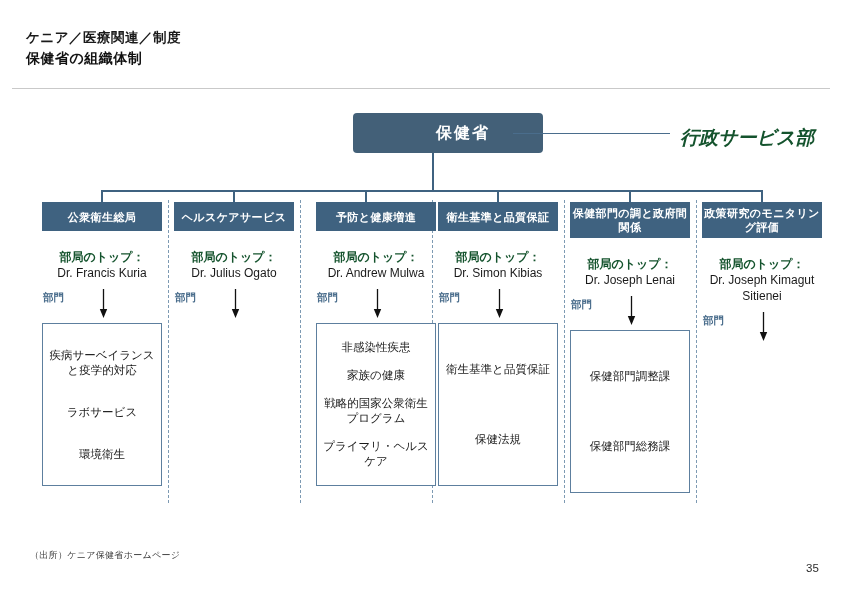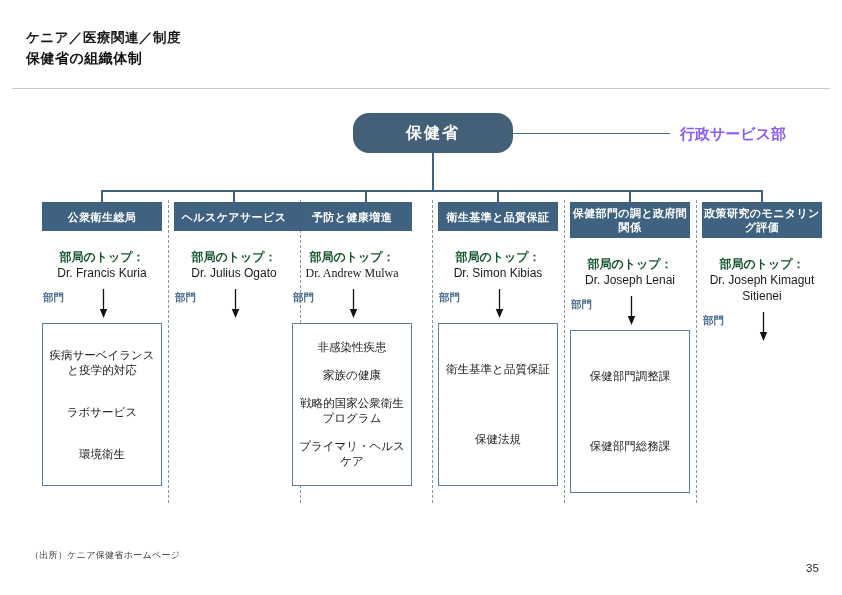--- a/index.html
+++ b/index.html
@@ -52,46 +52,48 @@
   }
 
   
   .root-box {
     position: absolute;
     left: 353px;
     top: 113px;
     width: 160px;
     height: 40px;
     background: #436078;
-    border-radius: 16px;
+    border-radius: 4px;
     display: flex;
     align-items: center;
     justify-content: center;
     color: #ffffff;
     font-size: 16px;
     font-weight: bold;
     letter-spacing: 2px;
+    padding-left: 30px;
   }
   
   .root-side-line {
     position: absolute;
     left: 513px;
     top: 133px;
     width: 157px;
     height: 1px;
     background: #4a6d8c;
   }
   .side-label {
     position: absolute;
     left: 680px;
     top: 125px;
-    font-size: 15px;
-    font-weight: bold;
-    color: #8b5cf6;
+    font-size: 19px;
+    font-weight: bold;
+    color: #14532d;
     white-space: nowrap;
+    font-style: italic;
   }
 
   
   .conn {
     position: absolute;
     background: #3f6280;
   }
   .conn-v-root {           
     left: 432px;
     top: 153px;
@@ -281,21 +283,21 @@
       </div>
       <div class="div-row">
         <span class="div-label">部門</span>
         <svg class="div-arrow" viewBox="0 0 9 30">
           <line x1="4.5" y1="0" x2="4.5" y2="22" stroke="#111" stroke-width="1.3"></line>
           <polygon points="0.8,20 8.2,20 4.5,29" fill="#111"></polygon>
         </svg>
       </div>
     </div>
 
-    <div class="col" style="left:292px;font-family:Liberation Serif, serif;">
+    <div class="col" style="left:316px;">
       <div class="col-header">予防と健康増進</div>
       <div class="col-lead">
         <span class="lead-label">部局のトップ：</span>
         <span class="lead-name">Dr. Andrew Mulwa</span>
       </div>
       <div class="div-row">
         <span class="div-label">部門</span>
         <svg class="div-arrow" viewBox="0 0 9 30">
           <line x1="4.5" y1="0" x2="4.5" y2="22" stroke="#111" stroke-width="1.3"></line>
           <polygon points="0.8,20 8.2,20 4.5,29" fill="#111"></polygon>

